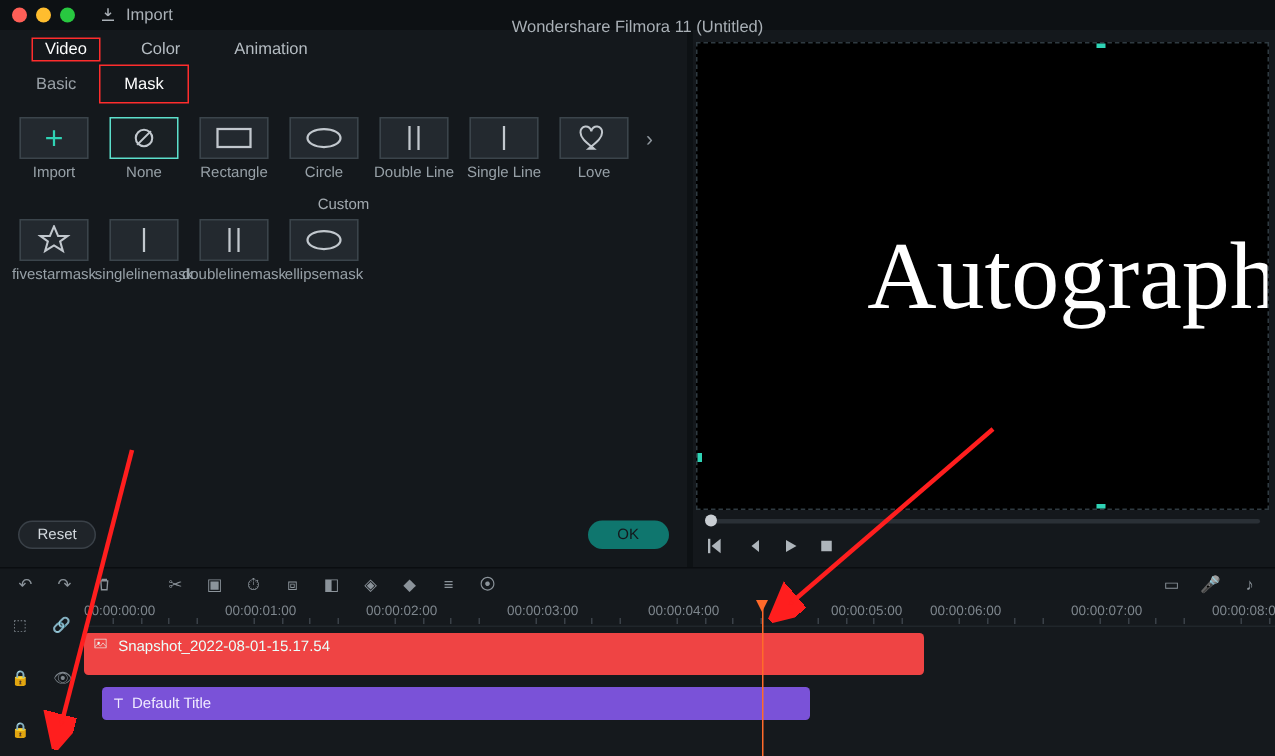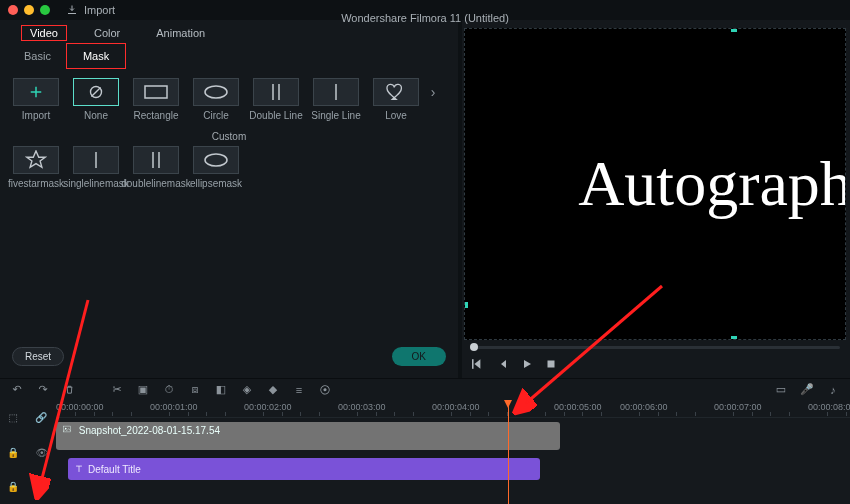--- a/index.html
+++ b/index.html
@@ -179,22 +179,22 @@
     position:absolute; top:12px; width:1px; height:4px; background:#3a4148;
   }
   .clip{
     position:absolute; height:28px; border-radius:3px;
     display:flex; align-items:flex-start;
     font-size:10px; padding:2px 6px;
     color:#0a2e28;
     overflow:hidden;
   }
   .clip.video{
-    top:22px; left:0; width:504px;
-    background:#737373;
+    top:22px; left:0; width:560px;
+    background:#ef4444;
     display:flex; flex-direction:column;
   }
   .clip.video .clip-title{ color:#eafffb; font-size:10px;}
   .clip.title{
     top:58px; left:12px; width:472px;
     background:#7a52d8;
     height:22px;
     color:#efeaff;
     align-items:center;
   }

